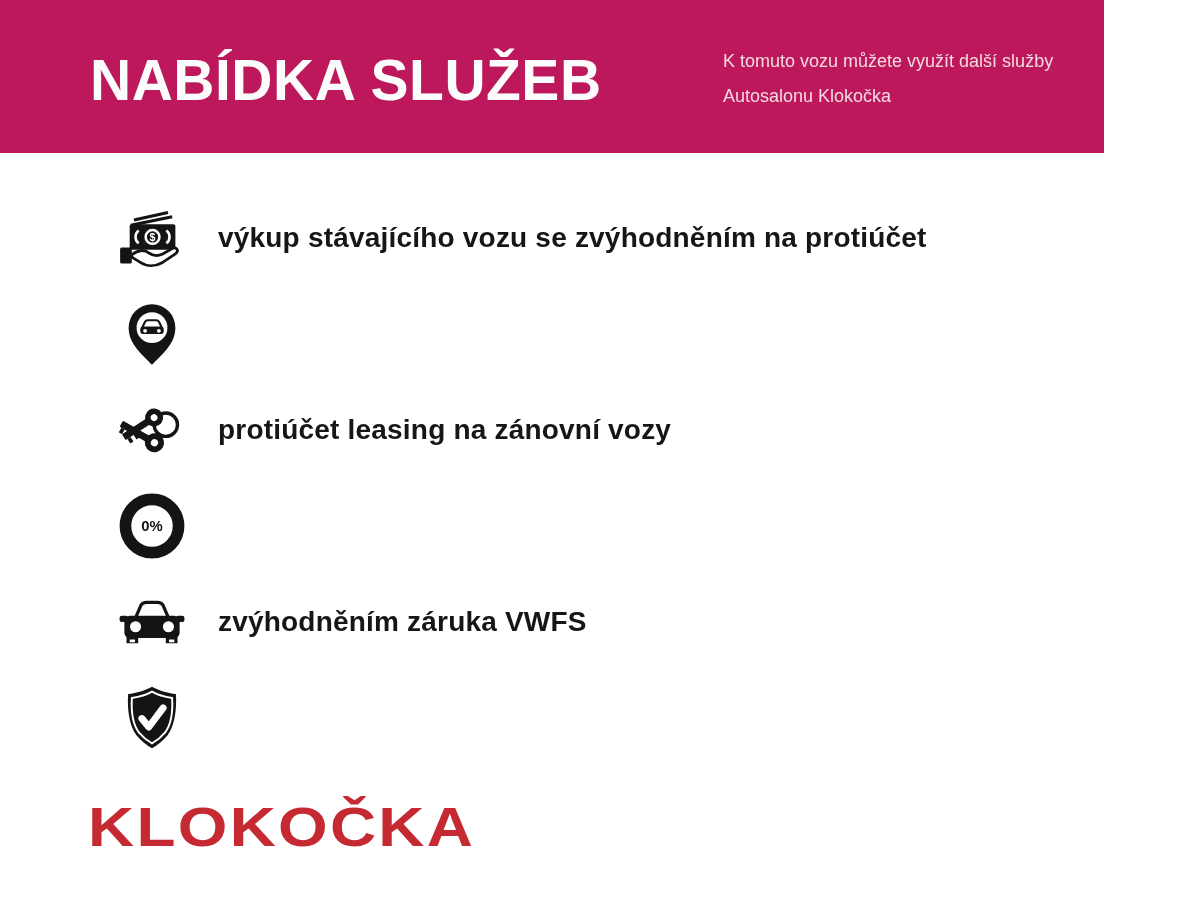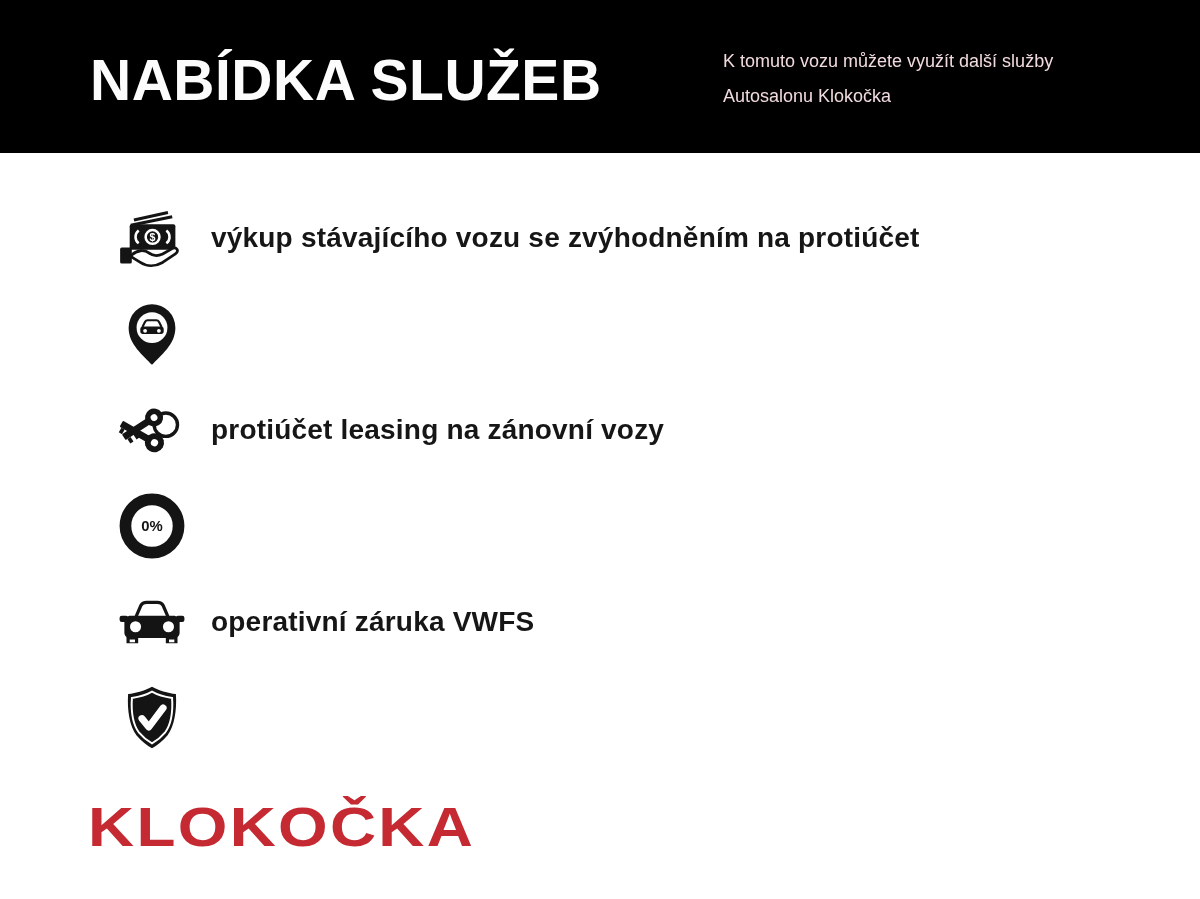--- a/index.html
+++ b/index.html
@@ -6,22 +6,22 @@
   .page {
     position:relative;
     width:1200px; height:899px;
     background:#ffffff;
     font-family:"Liberation Sans", sans-serif;
     overflow:hidden;
   }
   
   .header {
     position:absolute; top:0; left:0;
-    width:1200px; height:153px;
-    background:#000000;
+    width:1104px; height:153px;
+    background:#be185d;
   }
   .header-title {
     position:absolute; left:90px; top:47px;
     font-size:57px; font-weight:700;
     color:#fdfcfc; letter-spacing:0.5px;
     white-space:nowrap;
   }
   .header-subtitle {
     position:absolute; left:723px; top:44px;
     font-size:18px; line-height:35px;
@@ -33,21 +33,21 @@
     position:absolute; top:206px; left:118px;
     display:flex; flex-direction:column; gap:32px;
   }
   .service-row { display:flex; align-items:center; height:64px; }
   .icon-box {
     width:68px; height:68px; flex:none;
     display:flex; align-items:center; justify-content:center;
   }
   .icon-box svg { width:68px; height:68px; display:block; }
   .service-label {
-    margin-left:25px;
+    margin-left:32px;
     font-size:28px; font-weight:700;
     color:#161616; letter-spacing:0.2px;
     white-space:nowrap;
   }
   
   .logo {
     position:absolute; left:88px; top:795px;
     font-size:55px; font-weight:700;
     color:#c52a32; letter-spacing:2px;
     transform:scaleX(1.16); transform-origin:left center;
@@ -139,21 +139,21 @@
           <rect x="54.5" y="26" width="8" height="6" rx="2" fill="#141414"></rect>
           <path d="M6 32 C6 28.5 8.5 26 12 26 H52 C55.5 26 58 28.5 58 32 V42 C58 44.8 55.8 47 53 47 H11 C8.2 47 6 44.8 6 42 Z" fill="#141414"></path>
           <circle cx="16.5" cy="36.5" r="5.2" fill="#ffffff"></circle>
           <circle cx="47.5" cy="36.5" r="5.2" fill="#ffffff"></circle>
           <path d="M8 46 h11 v6 h-11 z" fill="#141414"></path>
           <path d="M45 46 h11 v6 h-11 z" fill="#141414"></path>
           <rect x="11" y="48.5" width="5" height="2.6" fill="#ffffff"></rect>
           <rect x="48" y="48.5" width="5" height="2.6" fill="#ffffff"></rect>
         </svg>
       </div>
-      <div class="service-label">operativní záruka VWFS</div>
+      <div class="service-label">zvýhodněním záruka VWFS</div>
     </div>
 
     <div class="service-row">
       <div class="icon-box">
         <svg viewBox="0 0 64 64" aria-hidden="true">
           <path d="M32 2.5 C38 6 47 8.5 54.5 9.5 C55.5 25 53 40 46.5 48.5 C42 54 36.5 58 32 60.5 C27.5 58 22 54 17.5 48.5 C11 40 8.5 25 9.5 9.5 C17 8.5 26 6 32 2.5 Z" fill="#141414"></path>
           <path d="M32 2.5 C38 6 47 8.5 54.5 9.5 C55.5 25 53 40 46.5 48.5 C42 54 36.5 58 32 60.5 C27.5 58 22 54 17.5 48.5 C11 40 8.5 25 9.5 9.5 C17 8.5 26 6 32 2.5 Z" transform="translate(32 32) scale(0.84) translate(-32 -32)" fill="none" stroke="#ffffff" stroke-width="2.2"></path>
           <path d="M22.5 32.5 L29 40.5 L42.5 22.5" fill="none" stroke="#ffffff" stroke-width="6.5" stroke-linecap="round" stroke-linejoin="round"></path>
         </svg>
       </div>

